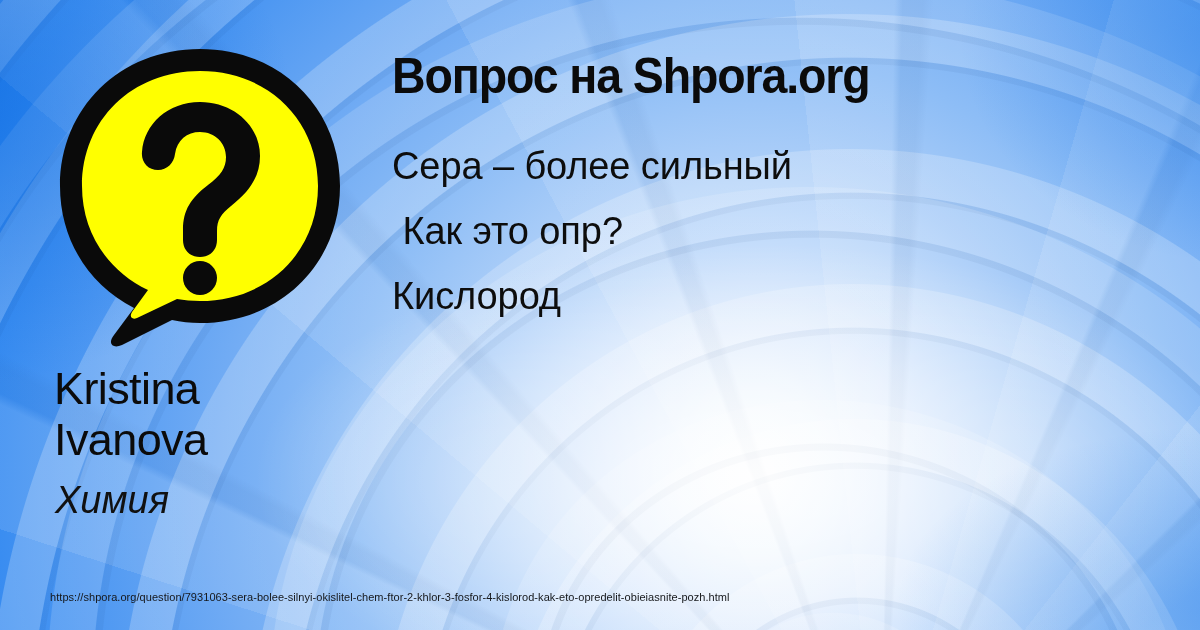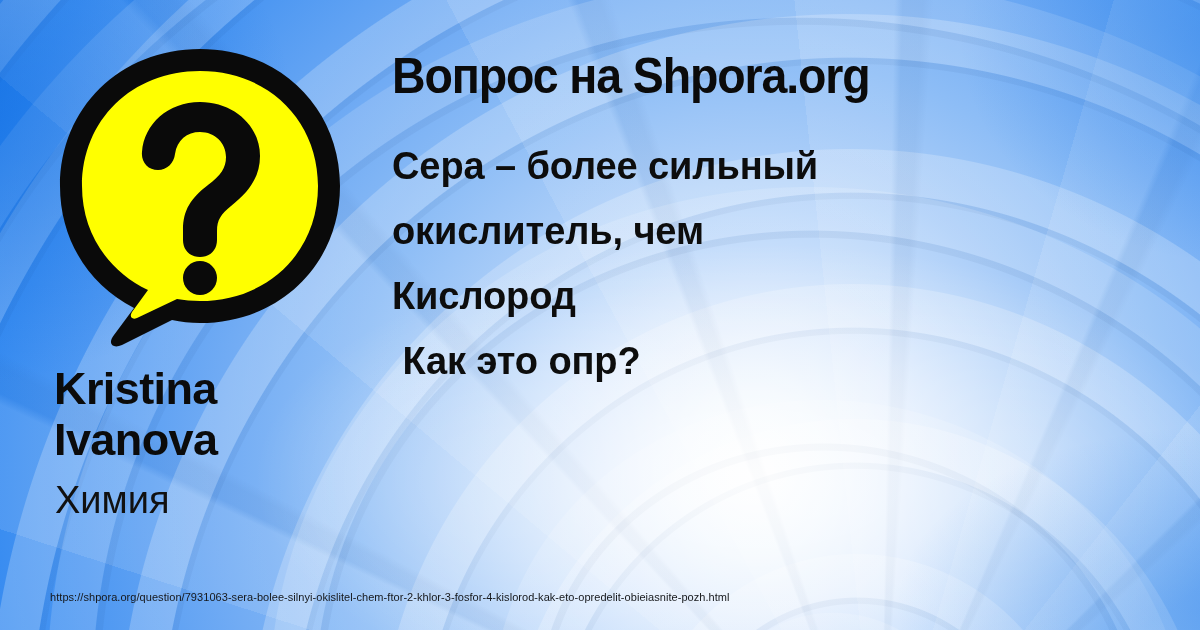--- a/index.html
+++ b/index.html
@@ -125,34 +125,35 @@
   .bubble-wrap {
     position: relative;
     width: 300px;
     height: 305px;
   }
   .bubble-wrap svg { display: block; }
 
   .author {
     margin-top: 14px;
     margin-left: 4px;
-    font-weight: bold;
+    font-weight: normal;
     font-size: 45px;
     line-height: 51px;
     color: #0b0b0b;
     letter-spacing: -0.6px;
     width: 300px;
   }
   .subject {
     margin-top: 14px;
     margin-left: 5px;
     font-weight: normal;
     font-size: 38px;
     line-height: 42px;
     color: #111111;
+    font-style: italic;
   }
 
   
   .right-col {
     position: absolute;
     left: 392px;
     top: 48px;
     width: 780px;
   }
   .title {
@@ -160,21 +161,20 @@
     font-size: 50px;
     line-height: 56px;
     color: #0b0b0b;
     letter-spacing: -1.2px;
     transform: scaleX(0.93);
     transform-origin: left center;
     white-space: nowrap;
   }
   .qbody {
     margin-top: 30px;
-    font-weight: bold;
   }
   .qline {
     font-size: 38px;
     line-height: 65px;
     color: #131313;
     color: #0d0d0d;
     white-space: pre;
     letter-spacing: -0.1px;
   }
 
@@ -251,22 +251,21 @@
 
       <div class="author">Kristina Ivanova</div>
       <div class="subject">Химия</div>
     </div>
 
     <div class="right-col">
       <div class="title">Вопрос на Shpora.org</div>
 
       <div class="qbody">
         <div class="qline">Сера – более сильный</div>
-        <div class="qline">окислитель, чем</div>
+        <div class="qline"> Как это опр?</div>
         <div class="qline">Кислород</div>
-        <div class="qline"> Как это опр?</div>
       </div>
     </div>
 
     <div class="url">https://shpora.org/question/7931063-sera-bolee-silnyi-okislitel-chem-ftor-2-khlor-3-fosfor-4-kislorod-kak-eto-opredelit-obieiasnite-pozh.html</div>
 
   </div>
 </div>
 
 </body></html>

